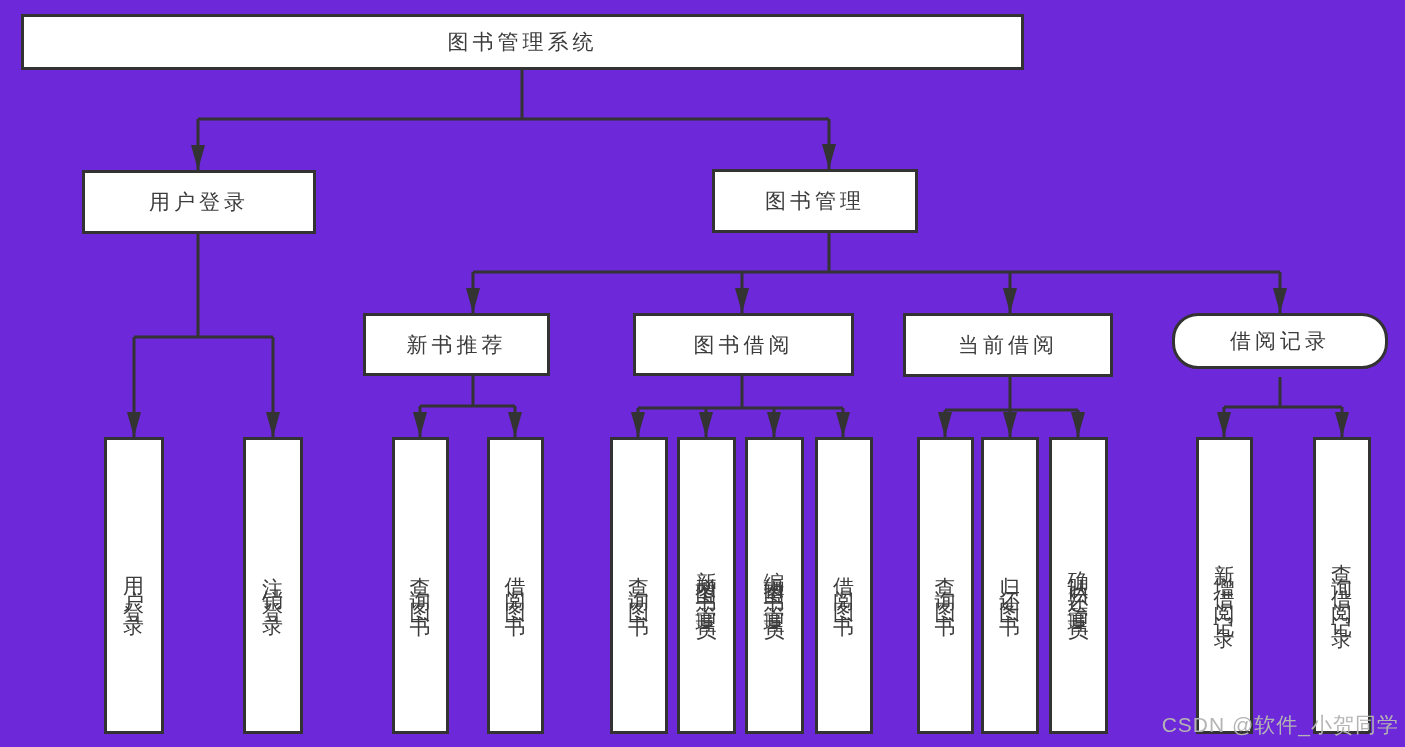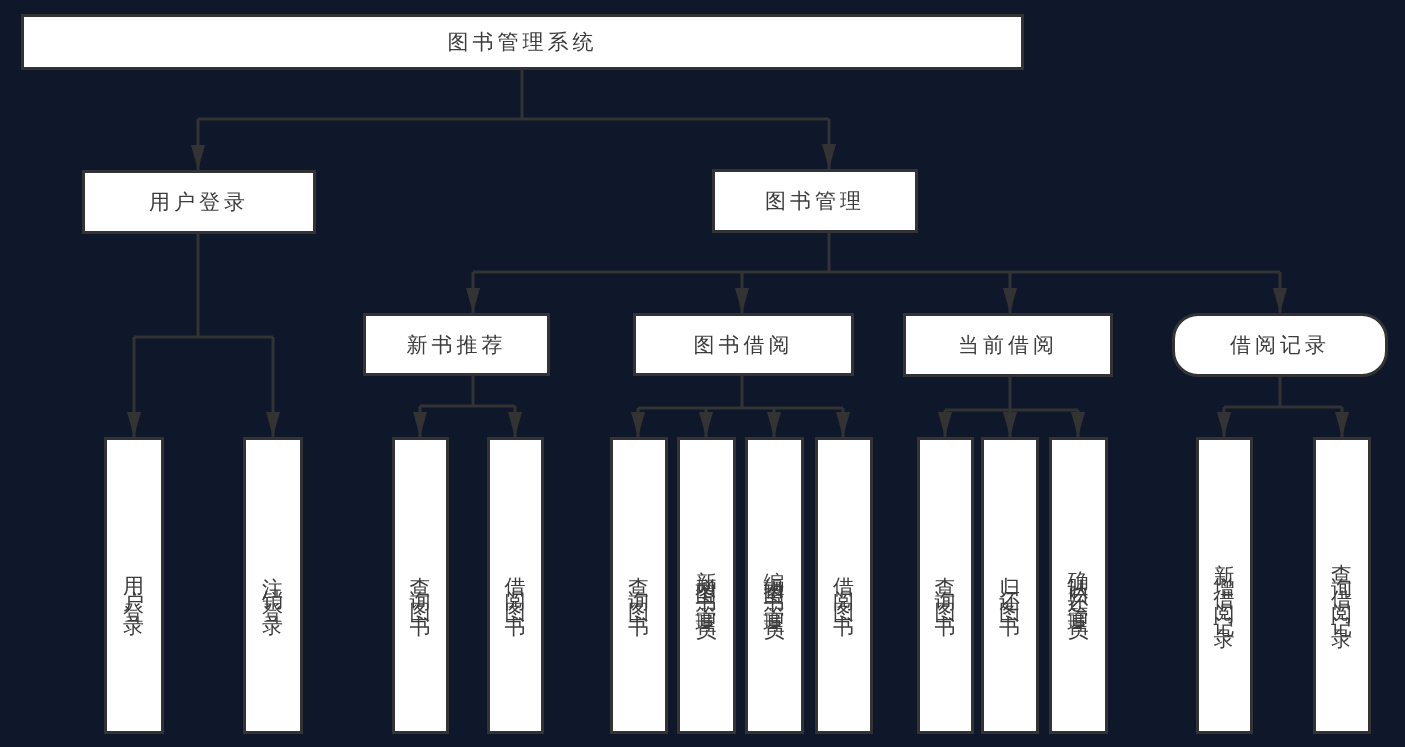--- a/index.html
+++ b/index.html
@@ -1,19 +1,19 @@
 <!DOCTYPE html>
 <html><head>
 <meta charset="utf-8">
 <style>
   html,body{margin:0;padding:0;background:#ffffff;}
   #canvas{
     position:relative;
     width:1405px;height:747px;
-    background:#0f172a;
+    background:#6d28d9;
     font-family:"Liberation Sans","DejaVu Sans",sans-serif;
     overflow:hidden;
   }
   #connectors{position:absolute;left:0;top:0;width:1405px;height:747px;}
   .hbox{
     position:absolute;
     box-sizing:border-box;
     border:3px solid #333333;
     background:#ffffff;
     display:flex;align-items:center;justify-content:center;
@@ -96,21 +96,21 @@
   </svg>
 
   <div class="hbox" style="left:21px;top:14px;width:1003px;height:56px;">图书管理系统</div>
 
   <div class="hbox" style="left:82px;top:170px;width:234px;height:64px;">用户登录</div>
   <div class="hbox" style="left:712px;top:169px;width:206px;height:64px;">图书管理</div>
 
   <div class="hbox" style="left:363px;top:313px;width:187px;height:63px;">新书推荐</div>
   <div class="hbox" style="left:633px;top:313px;width:221px;height:63px;font-family:Liberation Mono, monospace;">图书借阅</div>
   <div class="hbox" style="left:903px;top:313px;width:210px;height:64px;">当前借阅</div>
-  <div class="hbox" style="left:1172px;top:313px;width:216px;height:64px;border-radius:26px;">借阅记录</div>
+  <div class="hbox" style="left:1172px;top:313px;width:216px;height:56px;border-radius:26px;">借阅记录</div>
 
   <div class="vbox" style="left:104px;width:60px;">
     <span>用户登录</span>
   </div>
   <div class="vbox" style="left:243px;width:60px;">
     <span>注销登录</span>
   </div>
 
   <div class="vbox" style="left:392px;width:57px;">
     <span>查询图书</span>
@@ -142,14 +142,15 @@
     <span>确认归还（管理员）</span>
   </div>
 
   <div class="vbox" style="left:1196px;width:57px;">
     <span>新增借阅记录</span>
   </div>
   <div class="vbox" style="left:1313px;width:58px;">
     <span>查询借阅记录</span>
   </div>
 
+  <div id="watermark">CSDN @软件_小贺同学</div>
 
 </div>
 
 </body></html>

